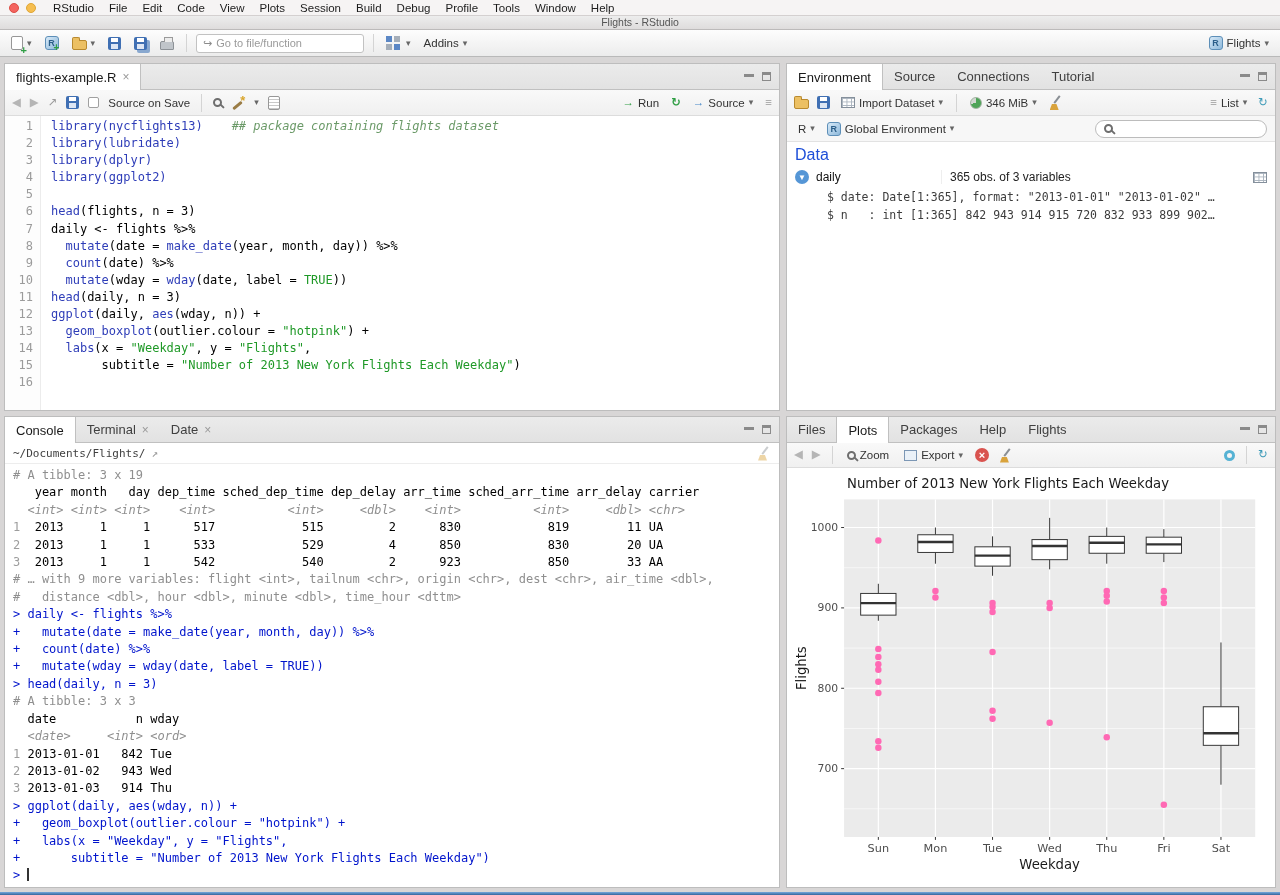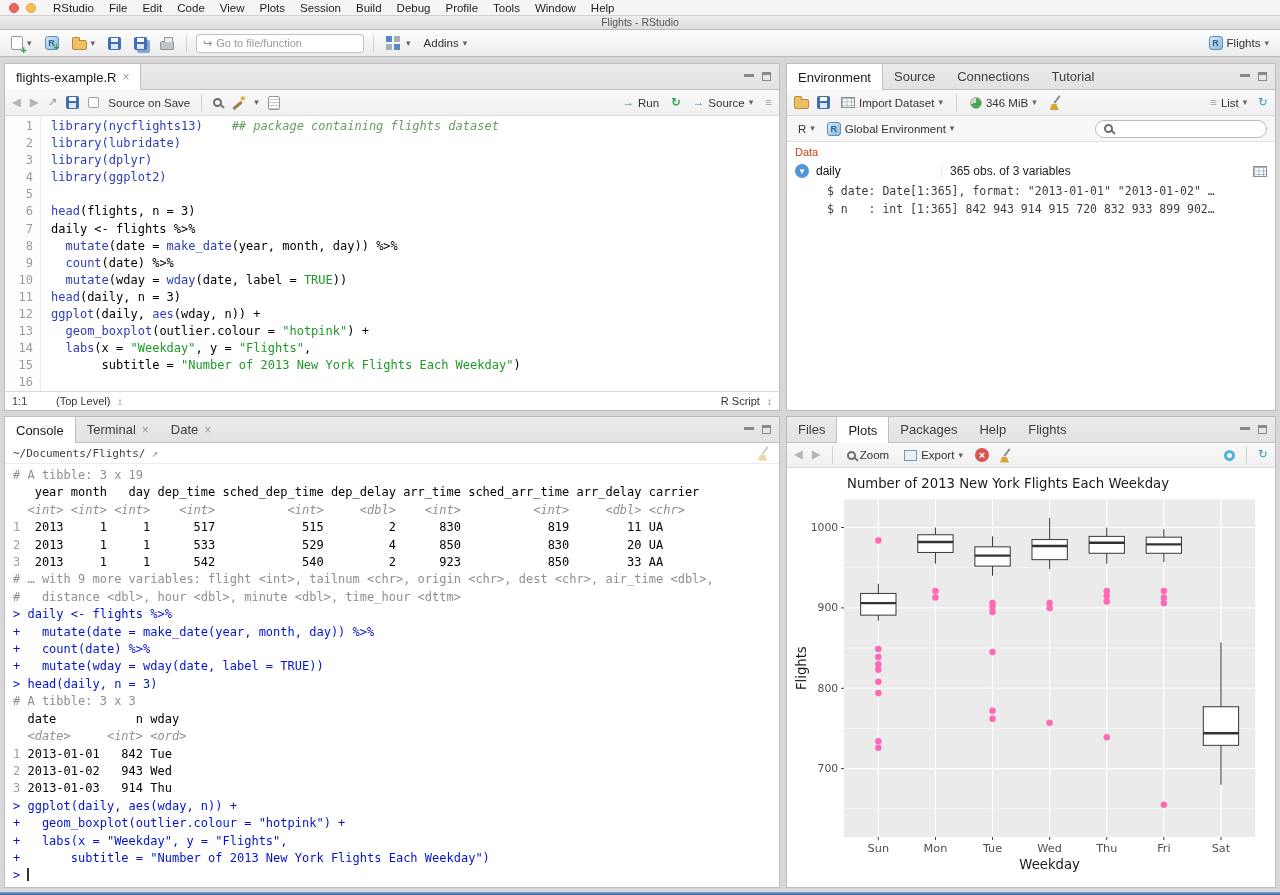--- a/index.html
+++ b/index.html
@@ -98,21 +98,21 @@
   .console-dir{height:21px;display:flex;align-items:center;gap:6px;padding:0 8px;font-family:"DejaVu Sans Mono",monospace;font-size:11px;color:#404040;border-bottom:1px solid #ededed;flex-shrink:0}
   .console-body{flex:1;padding:3px 8px;font-family:"DejaVu Sans Mono","Liberation Mono",monospace;font-size:12px;line-height:17.4px;white-space:pre;overflow:hidden}
   .t-in{color:#0014cc}.t-out{color:#000}.t-meta{color:#8f8f8f}.t-type{color:#8f8f8f;font-style:italic}.t-idx{color:#9d9d9d}
   .console-cursor{display:inline-block;width:1.5px;height:13px;background:#333;vertical-align:-2px}
 
   
   .env-toolbar{height:26px;background:linear-gradient(#f9f9f9,#f0f0f0);border-bottom:1px solid #dcdcdc;display:flex;align-items:center;gap:8px;padding:0 7px;font-size:11.5px;color:#333;flex-shrink:0}
   .env-row2{height:26px;background:#f7f7f7;border-bottom:1px solid #e2e2e2;display:flex;align-items:center;gap:6px;padding:0 8px;font-size:11.5px;color:#333;flex-shrink:0}
   .env-search{display:flex;align-items:center;gap:5px;background:#fff;border:1px solid #bcbcbc;border-radius:9px;height:18px;width:172px;padding:0 8px}
   .env-search input{border:none;outline:none;width:130px;font-size:11px;background:transparent}
-  .data-label{padding:4px 8px 3px;font-size:11px;color:#c2410c}
+  .data-label{padding:4px 8px 3px;font-size:16px;color:#1d4ed8}
   .obj-row{display:flex;align-items:center;gap:7px;padding:3px 8px;font-size:12px}
   .obj-name{width:118px;color:#111}
   .obj-summary{flex:1;color:#222;border-left:1px solid #eee;padding-left:8px}
   .obj-details{padding:1px 8px 0 40px;font-family:"DejaVu Sans Mono","Liberation Mono",monospace;font-size:11.5px;line-height:18px;color:#3c3c3c;white-space:pre}
 
   
   .plots-toolbar{height:25px;background:linear-gradient(#f9f9f9,#f0f0f0);border-bottom:1px solid #dcdcdc;display:flex;align-items:center;gap:9px;padding:0 7px;font-size:11.5px;color:#333;flex-shrink:0}
   .plot-area{flex:1;background:#fff;display:flex;align-items:center;justify-content:center;overflow:hidden}
   .plot-area svg{width:100%;height:100%}
   svg text{font-family:"DejaVu Sans","Liberation Sans",sans-serif}
@@ -245,32 +245,20 @@
               <div>9</div>
               <div>10</div>
               <div>11</div>
               <div>12</div>
               <div>13</div>
               <div>14</div>
               <div>15</div>
               <div>16</div>
             </div>
           <div class="code-col"><div><span class="k-fn">library(nycflights13)</span><span class="k-pl">    </span><span class="k-cm">## package containing flights dataset</span></div><div><span class="k-fn">library(lubridate)</span></div><div><span class="k-fn">library(dplyr)</span></div><div><span class="k-fn">library(ggplot2)</span></div><div><span class="k-pl">&nbsp;</span></div><div><span class="k-fn">head</span><span class="k-pl">(flights, n = 3)</span></div><div><span class="k-pl">daily &lt;- flights %&gt;%</span></div><div><span class="k-pl">  </span><span class="k-fn">mutate</span><span class="k-pl">(date = </span><span class="k-fn">make_date</span><span class="k-pl">(year, month, day)) %&gt;%</span></div><div><span class="k-pl">  </span><span class="k-fn">count</span><span class="k-pl">(date) %&gt;%</span></div><div><span class="k-pl">  </span><span class="k-fn">mutate</span><span class="k-pl">(wday = </span><span class="k-fn">wday</span><span class="k-pl">(date, label = </span><span class="k-str">TRUE</span><span class="k-pl">))</span></div><div><span class="k-fn">head</span><span class="k-pl">(daily, n = 3)</span></div><div><span class="k-fn">ggplot</span><span class="k-pl">(daily, </span><span class="k-fn">aes</span><span class="k-pl">(wday, n)) +</span></div><div><span class="k-pl">  </span><span class="k-fn">geom_boxplot</span><span class="k-pl">(outlier.colour = </span><span class="k-str">"hotpink"</span><span class="k-pl">) +</span></div><div><span class="k-pl">  </span><span class="k-fn">labs</span><span class="k-pl">(x = </span><span class="k-str">"Weekday"</span><span class="k-pl">, y = </span><span class="k-str">"Flights"</span><span class="k-pl">,</span></div><div><span class="k-pl">       subtitle = </span><span class="k-str">"Number of 2013 New York Flights Each Weekday"</span><span class="k-pl">)</span></div><div><span class="k-pl">&nbsp;</span></div></div>
-        </div>
-        <div class="statusbar">
-          <span class="pos">1:1</span>
-          <span>
-            <span>(Top Level)</span>
-            <span class="ud">↕</span>
-          </span>
-          <span class="flex-sp"></span>
-          <span>
-            <span>R Script</span>
-            <span class="ud">↕</span>
-          </span>
         </div>
       </section>
 
       <section class="pane grow">
         <div class="tabbar">
           <div class="tab active">
             <span>Console</span>
           </div>
           <div class="tab">
             <span>Terminal</span>

